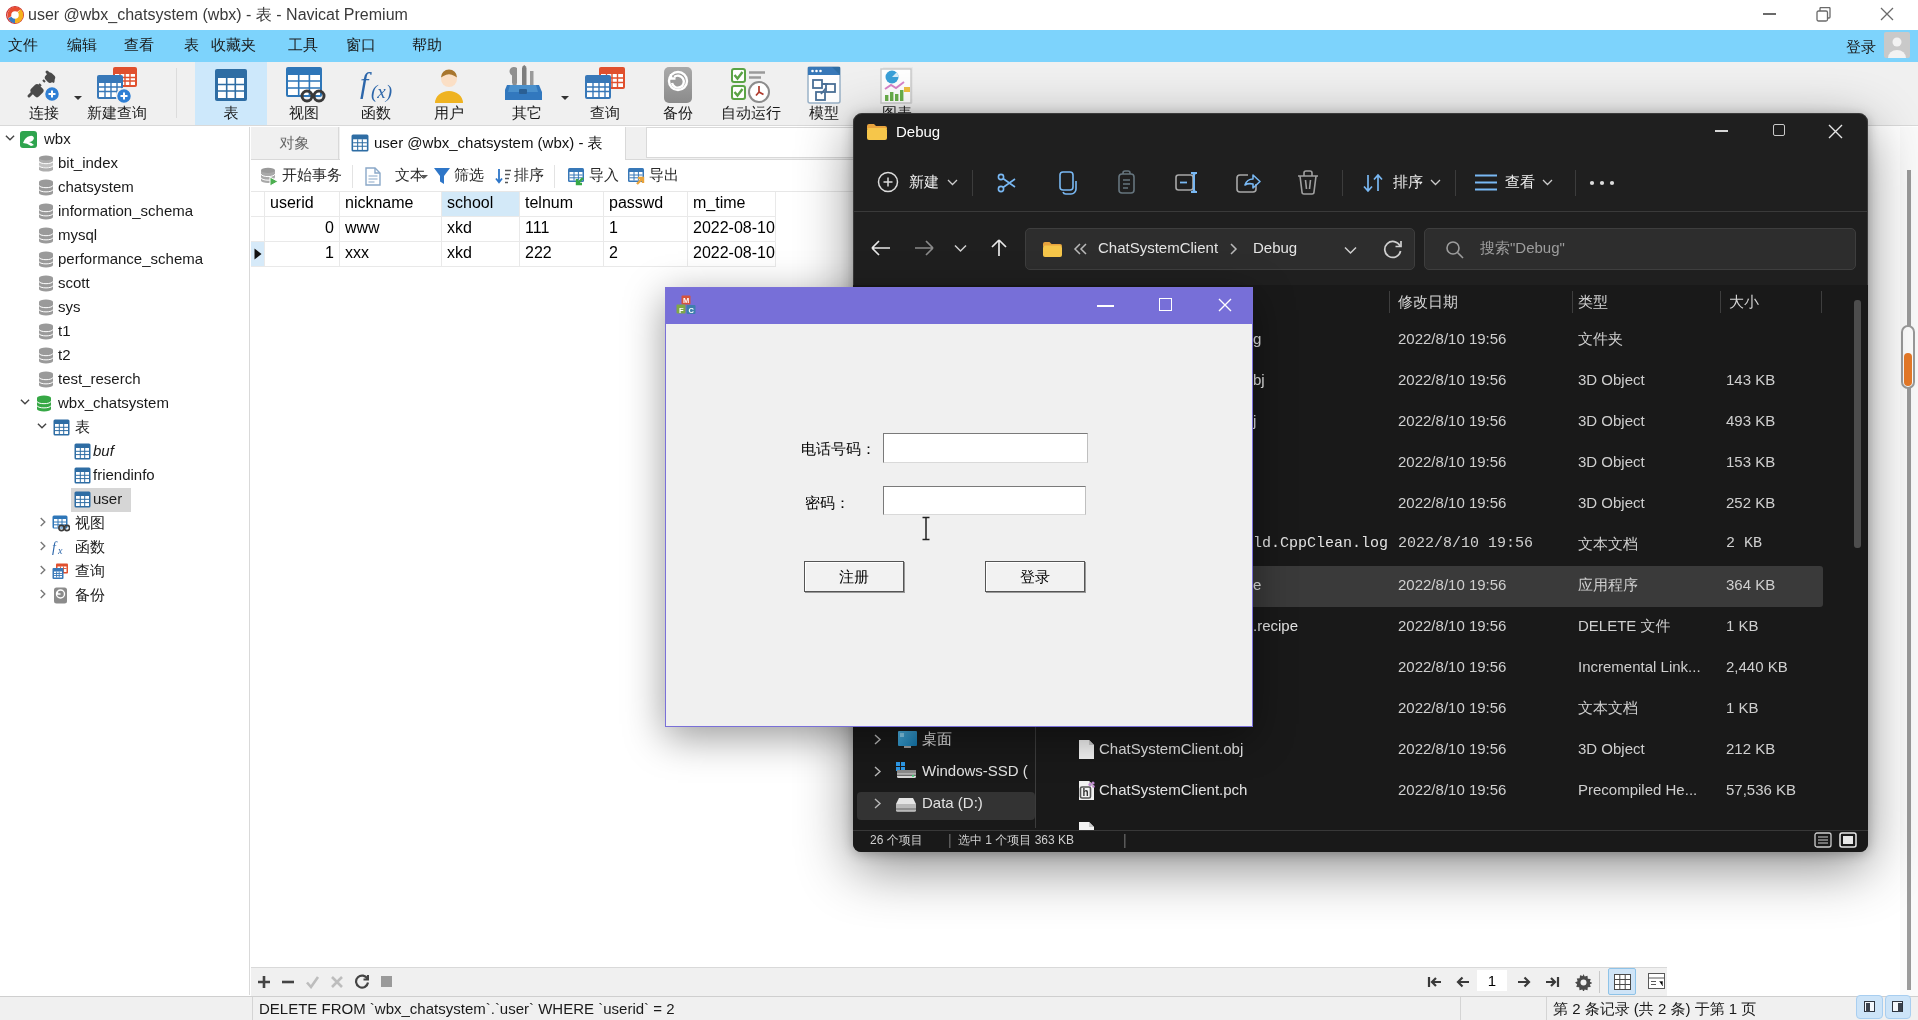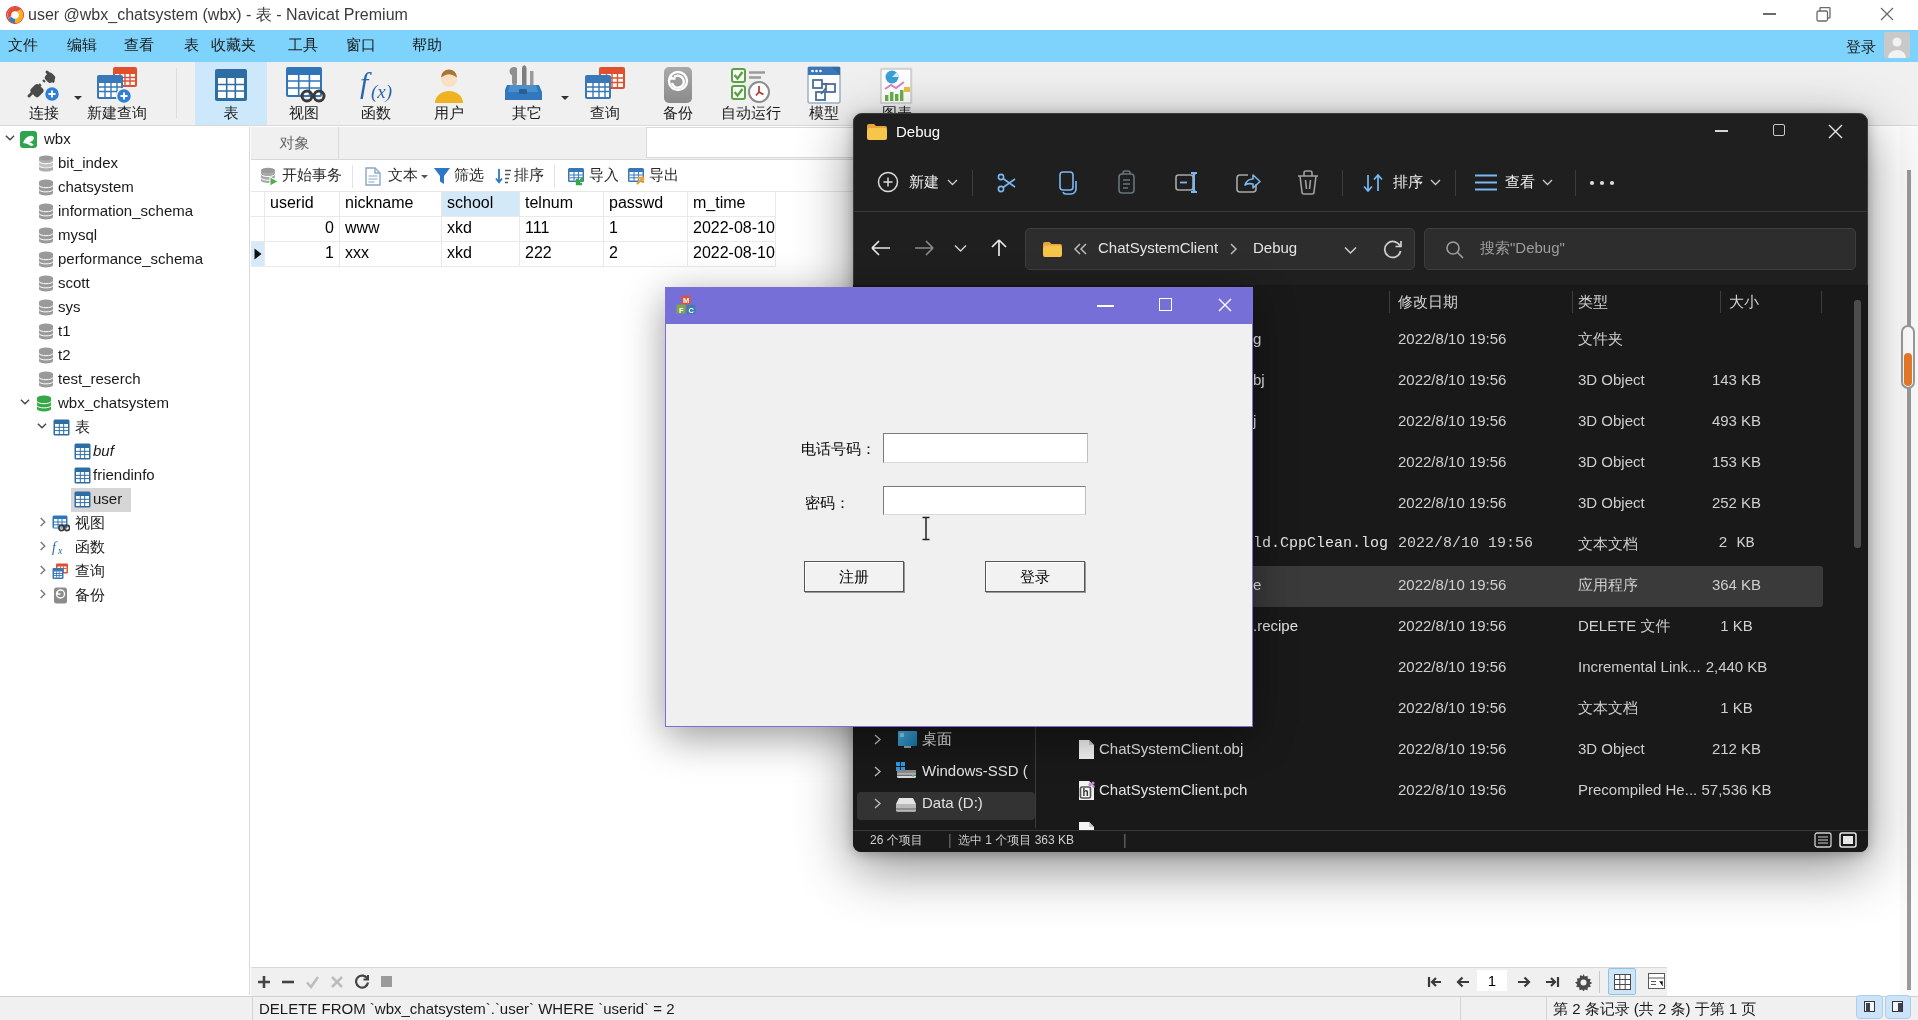--- a/index.html
+++ b/index.html
@@ -45,21 +45,21 @@
 #dlg-title{position:absolute;left:0;top:0;width:586px;height:36px;background:#776fd8;}
 .din{position:absolute;background:#fff;border:1px solid #7a7a7a;border-bottom-color:#d9d9d9;border-right-color:#bfbfbf;}
 .dbtn{position:absolute;width:100px;height:31px;background:#f2f2f2;border:1px solid #555;
   box-shadow:1px 1px 0 #999, inset 1px 1px 0 #fff;font-size:15px;color:#000;text-align:center;padding-top:6px;}
 .frow{position:absolute;left:0;width:1013px;height:41px;}
 .frow span{position:absolute;top:10px;white-space:nowrap;}
 .fn{left:400px;color:#e2e2e2;}
 .fnm{left:246px;color:#e2e2e2;}
 .fd{left:545px;}
 .ft{left:725px;}
-.fs{left:830px;width:107px;text-align:center;}
+.fs{left:873px;width:107px;text-align:left;}
 .fico{position:absolute;left:225px;top:9px;}
 </style></head>
 <body>
 <div id="stage">
 
 <div class="abs" id="titlebar">
   <svg class="abs" style="left:5px;top:5px;" width="20" height="20" viewBox="0 0 24 24">
     <circle cx="12" cy="12" r="10" fill="#fff" stroke="#c33" stroke-width="1.6"></circle>
     <path d="M4 16 A10 10 0 0 1 12 2 a10 10 0 0 1 7 3 z" fill="#e84d31"></path>
     <path d="M4 16 a10 10 0 0 0 8 6 l0 -10 z" fill="#3a7abf"></path>
@@ -509,39 +509,44 @@
         <svg style="left:52px;" width="17" height="17" viewBox="0 0 17 17">
           <rect x="2" y="0.5" width="13" height="16" rx="2.5" fill="#8b8b8b"></rect>
           <circle cx="8.5" cy="7" r="4" fill="none" stroke="#fff" stroke-width="1.4"></circle>
           <path d="M5.5 4 v3 h3" fill="none" stroke="#fff" stroke-width="1.4"></path>
         </svg>
         <span class="lbl" style="left:75px;">备份</span>
       </div>
 </div>
 <div class="abs" id="tabbar">
   <div id="tab0">对象</div>
+  <div id="tab1"><svg style="position:absolute;left:11px;top:7px;" width="18" height="18" viewBox="0 0 17 17">
+          <rect x="0.5" y="0.5" width="16" height="16" rx="1.5" fill="#2e6da4"></rect>
+          <rect x="2" y="5" width="13" height="10" fill="#fff"></rect>
+          <path d="M2 8.3 h13 M2 11.6 h13 M6.3 5 v10 M10.7 5 v10" stroke="#2e6da4" stroke-width="1"></path>
+        </svg>user @wbx_chatsystem (wbx) - 表</div>
   <div id="tabsearch"></div>
 </div>
 <div class="abs" id="filterbar">
   <svg class="abs" style="left:9px;top:6px;" width="19" height="19" viewBox="0 0 19 19">
         <g fill="#9a9a9a">
           <ellipse cx="8" cy="3.4" rx="7" ry="2.6"></ellipse>
           <path d="M1 3.4 v10 a7 2.6 0 0 0 14 0 v-10" opacity=".85"></path>
         </g>
         <path d="M1 7 a7 2.6 0 0 0 14 0 M1 10.6 a7 2.6 0 0 0 14 0" fill="none" stroke="#fff"></path>
         <path d="M10 10 l8 4.5 -8 4.5 z" fill="#4caf50" stroke="#fff" stroke-width="1"></path>
       </svg>
   <span class="fitem" style="left:31px;">开始事务</span>
   <div class="fsep" style="left:101px;"></div>
   <svg class="abs" style="left:114px;top:6px;" width="16" height="19" viewBox="0 0 16 19">
         <path d="M1 1 h9 l5 5 v12 h-14 z" fill="#fff" stroke="#8aa8c8" stroke-width="1.4"></path>
         <path d="M10 1 v5 h5" fill="none" stroke="#8aa8c8" stroke-width="1.4"></path>
         <path d="M3.5 9 h9 M3.5 12 h9 M3.5 15 h6" stroke="#8aa8c8" stroke-width="1.2"></path>
       </svg>
-  <span class="fitem" style="left:137px;">文本</span>
+  <span class="fitem" style="left:144px;">文本</span>
   <svg class="abs" style="left:169px;top:13px;" width="9" height="6" viewBox="0 0 9 6">
         <path d="M1 1 l3.5 3.5 L8 1 z" fill="#555"></path>
       </svg>
   <svg class="abs" style="left:182px;top:6px;" width="18" height="19" viewBox="0 0 18 19">
         <path d="M1 1 h16 l-6 8 v8 l-4 -2.5 v-5.5 z" fill="#2e76c8"></path>
       </svg>
   <span class="fitem" style="left:203px;">筛选</span>
   <svg class="abs" style="left:243px;top:6px;" width="18" height="19" viewBox="0 0 18 19">
         <path d="M5 2 v13 M2 11.5 l3 3.8 3 -3.8" fill="none" stroke="#2e76c8" stroke-width="1.8"></path>
         <path d="M11 3.5 h6 M11 7.5 h5 M11 11.5 h4 M11 15.5 h3" stroke="#555" stroke-width="1.6"></path>

